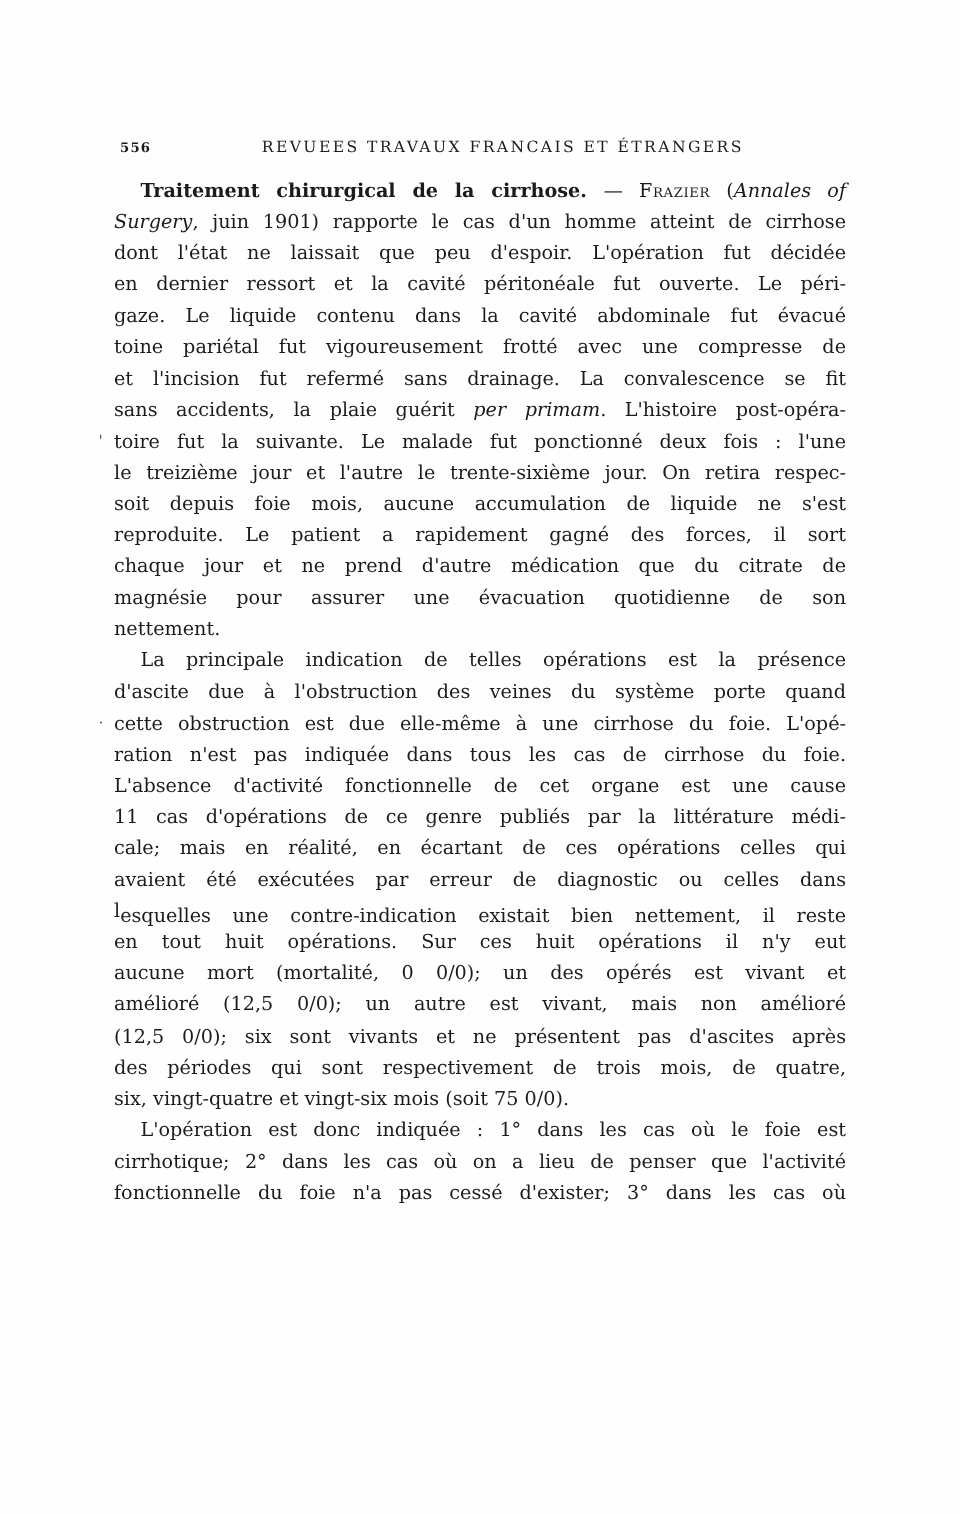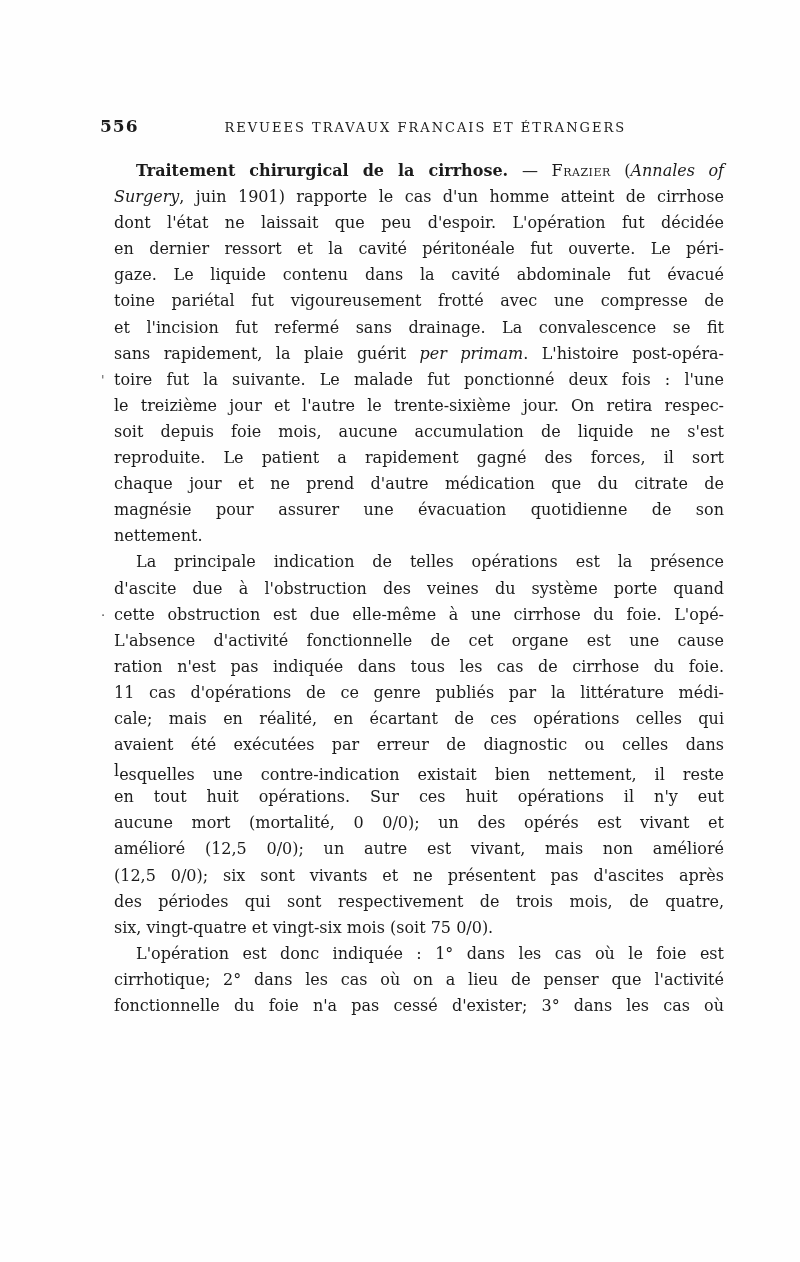--- a/index.html
+++ b/index.html
@@ -15,39 +15,38 @@
   }
   .header {
     position: absolute;
     left: 100px;
     top: 116px;
     width: 612px;
     display: flex;
     align-items: baseline;
   }
   .page-number {
-    font-size: 17px;
+    font-size: 11px;
     font-weight: bold;
     letter-spacing: 1px;
   }
   .running-title {
     flex: 1;
     text-align: center;
     font-size: 13px;
     letter-spacing: 2px;
     white-space: nowrap;
   }
   .running-title .title-part-a { }
   .body-text {
     position: absolute;
-    left: 114px;
+    left: 95px;
     top: 146px;
     width: 610px;
     font-size: 16px;
-    margin-top: 12px;
   }
   .line {
     position: relative;
     height: 26.1px;
     line-height: 26.1px;
     text-align: justify;
     text-align-last: justify;
     white-space: normal;
   }
   .line.no-just {
@@ -76,33 +75,33 @@
     <span class="running-title"><span class="title-part-a">REVUE</span><span>ES TRAVAUX FRANCAIS ET ÉTRANGERS</span></span>
   </div>
   <div class="body-text">
       <div class="line indent"><span class="bd">Traitement chirurgical de la cirrhose. </span><span>— </span><span class="sc">Frazier</span><span> (</span><span class="it">Annales of</span></div>
       <div class="line"><span class="it">Surgery</span><span>, juin 1901) rapporte le cas d'un homme atteint de cirrhose</span></div>
       <div class="line"><span>dont l'état ne laissait que peu d'espoir. L'opération fut décidée</span></div>
       <div class="line"><span>en dernier ressort et la cavité péritonéale fut ouverte. Le péri-</span></div>
       <div class="line"><span>gaze. Le liquide contenu dans la cavité abdominale fut évacué</span></div>
       <div class="line"><span>toine pariétal fut vigoureusement frotté avec une compresse de</span></div>
       <div class="line"><span>et l'incision fut refermé sans drainage. La convalescence se fit</span></div>
-      <div class="line"><span>sans rapidement, la plaie guérit </span><span class="it">per primam</span><span>. L'histoire post-opéra-</span></div>
+      <div class="line"><span>sans accidents, la plaie guérit </span><span class="it">per primam</span><span>. L'histoire post-opéra-</span></div>
       <div class="line"><span class="margin-mark">'</span><span>toire fut la suivante. Le malade fut ponctionné deux fois : l'une</span></div>
       <div class="line"><span>le treizième jour et l'autre le trente-sixième jour. On retira respec-</span></div>
       <div class="line"><span>soit depuis foie mois, aucune accumulation de liquide ne s'est</span></div>
       <div class="line"><span>reproduite. Le patient a rapidement gagné des forces, il sort</span></div>
       <div class="line"><span>chaque jour et ne prend d'autre médication que du citrate de</span></div>
       <div class="line"><span>magnésie pour assurer une évacuation quotidienne de son</span></div>
       <div class="line no-just"><span>nettement.</span></div>
       <div class="line indent"><span>La principale indication de telles opérations est la présence</span></div>
       <div class="line"><span>d'ascite due à l'obstruction des veines du système porte quand</span></div>
       <div class="line"><span class="margin-mark">·</span><span>cette obstruction est due elle-même à une cirrhose du foie. L'opé-</span></div>
+      <div class="line"><span>ration n'est pas indiquée dans tous les cas de cirrhose du foie.</span></div>
       <div class="line"><span>L'absence d'activité fonctionnelle de cet organe est une cause</span></div>
-      <div class="line"><span>ration n'est pas indiquée dans tous les cas de cirrhose du foie.</span></div>
       <div class="line"><span>11 cas d'opérations de ce genre publiés par la littérature médi-</span></div>
       <div class="line"><span>cale; mais en réalité, en écartant de ces opérations celles qui</span></div>
       <div class="line"><span>avaient été exécutées par erreur de diagnostic ou celles dans</span></div>
       <div class="line"><span class="sup">l</span><span>esquelles une contre-indication existait bien nettement, il reste</span></div>
       <div class="line"><span>en tout huit opérations. Sur ces huit opérations il n'y eut</span></div>
       <div class="line"><span>aucune mort (mortalité, 0 0/0); un des opérés est vivant et</span></div>
       <div class="line"><span>amélioré (12,5 0/0); un autre est vivant, mais non amélioré</span></div>
       <div class="line"><span>(12,5 0/0); six sont vivants et ne présentent pas d'ascites après</span></div>
       <div class="line"><span>des périodes qui sont respectivement de trois mois, de quatre,</span></div>
       <div class="line no-just"><span>six, vingt-quatre et vingt-six mois (soit 75 0/0).</span></div>

